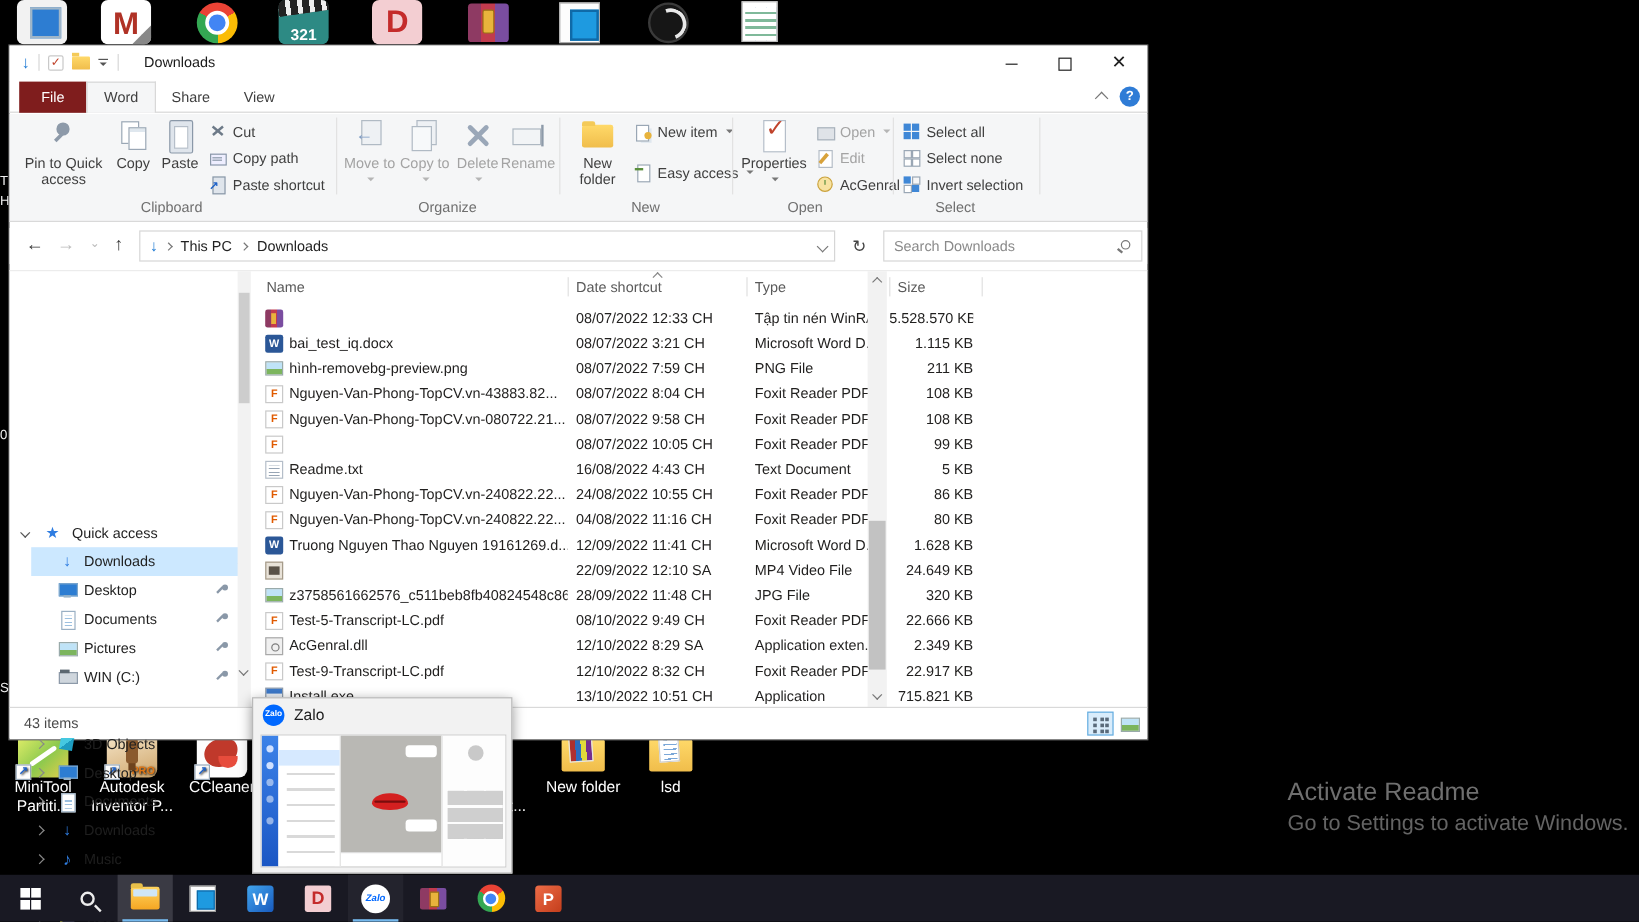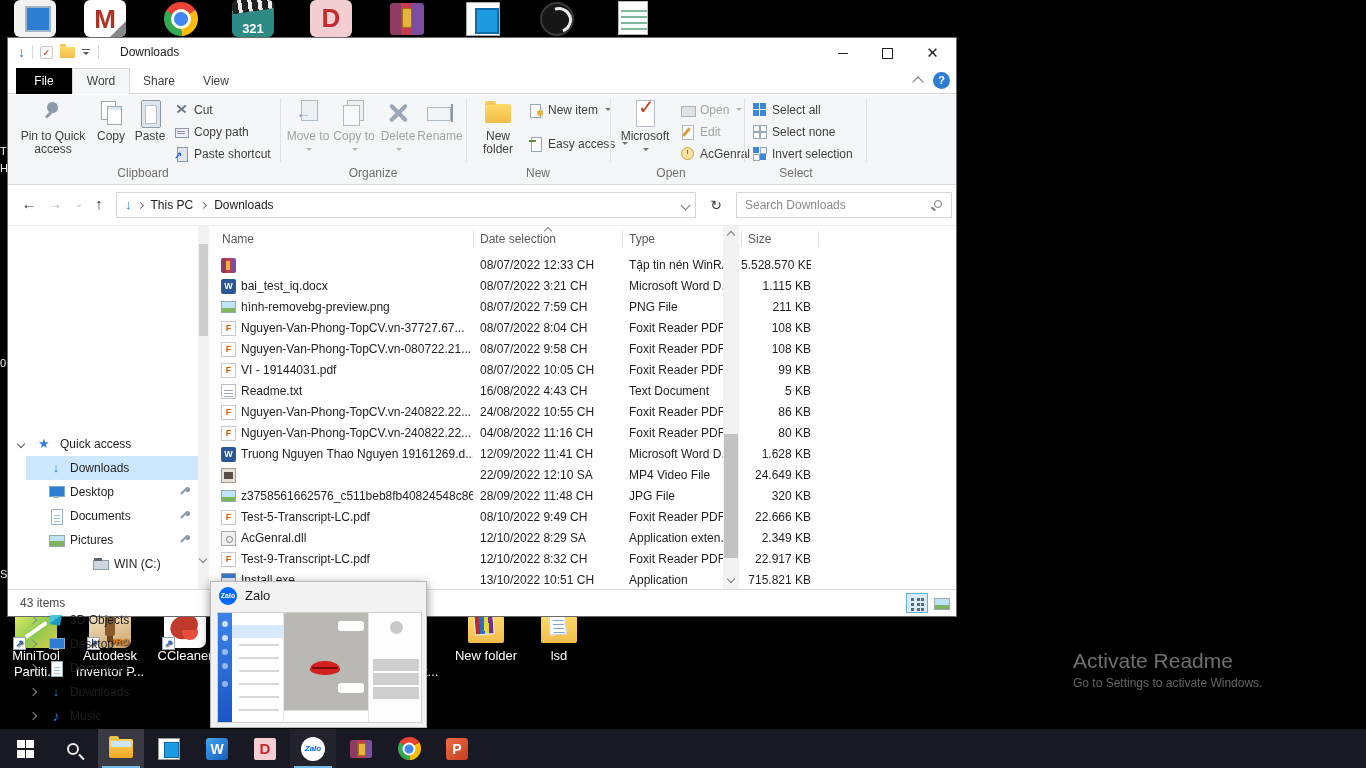--- a/index.html
+++ b/index.html
@@ -46,21 +46,21 @@
   .art-frame{width:34px;height:34px;margin:2px auto;background:#fdfdfd;border:1px solid #aaa;position:relative}
   .art-frame::after{content:"";position:absolute;left:8px;top:5px;width:20px;height:22px;background:#1e9ae0;border:2px solid #0f6aa8}
   .art-obs{width:34px;height:34px;margin:2px auto;border-radius:50%;background:#161616;border:2px solid #3a3a3a;position:relative}
   .art-obs::after{content:"";position:absolute;left:4px;top:3px;width:20px;height:20px;border:3px solid transparent;border-top-color:#e8e8e8;border-right-color:#e8e8e8;border-radius:50%;transform:rotate(25deg)}
   .art-sheet{width:30px;height:34px;margin:1px auto;background:#fff;border:1px solid #bbb;
     background-image:repeating-linear-gradient(#fff 0 4px,#7fb99a 4px 6px),repeating-linear-gradient(90deg,rgba(255,255,255,0) 0 8px,#5e93c9 8px 9px);background-position:2px 4px;background-size:26px 28px;background-repeat:no-repeat}
 
   
   #activate{position:absolute;left:1073px;top:649px;color:#6f6f6f}
   #activate .l1{font-size:21px;font-weight:300}
-  #activate .l2{font-size:12px;margin-top:3px;color:#646464}
+  #activate .l2{font-size:18px;margin-top:3px;color:#646464}
 
   
   #win{position:absolute;left:8px;top:38px;width:948px;height:578px;background:#fff;box-shadow:0 0 0 1px #6a6a6a}
   
   #titlebar{position:absolute;left:0;top:0;width:100%;height:30px;background:#fff}
   .qat{position:absolute;top:6px;display:flex;align-items:center;gap:7px;left:10px}
   .q-sep{width:1px;height:14px;background:#d8d8d8}
   .q-downarrow{color:#1e7ad4;font-weight:bold;font-size:14px;line-height:16px}
   .q-check{width:13px;height:13px;border:1px solid #c9c9c9;background:#fff;color:#c0432b;font-size:10px;font-weight:bold;line-height:11px;text-align:center;border-radius:2px}
   .q-folder{width:15px;height:11px;background:linear-gradient(#ffd969,#f0bd4b);border-radius:1px;position:relative}
@@ -70,21 +70,21 @@
   .q-drop::after{content:"";position:absolute;left:1px;top:4px;border:3px solid transparent;border-top-color:#555}
   #win-title{position:absolute;left:112px;top:7px;font-size:12px;color:#1a1a1a}
   .cap-btn{position:absolute;top:0;width:45px;height:30px;display:flex;align-items:center;justify-content:center}
   .cap-min::after{content:"";width:10px;height:1px;background:#222}
   .cap-max::after{content:"";width:9px;height:9px;border:1px solid #222}
   .cap-close{font-size:15px;color:#222;line-height:30px}
 
   
   #tabs{position:absolute;left:0;top:30px;width:100%;height:26px;background:#fff;border-bottom:1px solid #d8d8d8}
   .tab{position:absolute;top:0;height:26px;line-height:26px;text-align:center;font-size:12px;color:#3f3f3f}
-  .tab-file{left:8px;width:56px;background:#000000;color:#fff}
+  .tab-file{left:8px;width:56px;background:#7f1d1d;color:#fff}
   .tab-home{left:64px;width:58px;background:#f5f6f7;border:1px solid #d8d8d8;border-bottom:none;line-height:24px}
   .tab-share{left:122px;width:58px}
   .tab-view{left:180px;width:56px}
   .ribbon-collapse{position:absolute;right:34px;top:10px;width:8px;height:8px;border-left:1.5px solid #777;border-top:1.5px solid #777;transform:rotate(45deg)}
   .ribbon-help{position:absolute;right:6px;top:4px;width:17px;height:17px;border-radius:50%;background:#2f7cd6;color:#fff;font-size:11px;font-weight:bold;text-align:center;line-height:17px}
 
   
   #ribbon{position:absolute;left:0;top:57px;width:100%;height:90px;background:#f5f6f7;border-bottom:1px solid #d9d9d9}
   .rb-label{position:absolute;top:71px;font-size:12px;color:#6f6f6f;text-align:center;white-space:nowrap}
   .rb-sep{position:absolute;top:3px;height:64px;width:1px;background:#e2e2e2}
@@ -448,21 +448,21 @@
     <div class="rb-sm" style="left:520px;top:38px">
       <span class="ric-sm sic-easy"></span>
         <span>Easy access</span>
         <span class="dd"></span>
     </div>
     <div class="rb-label" style="left:455px;width:150px">New</div>
     <div class="rb-sep" style="left:602px"></div>
 
     <div class="rb-big" style="left:608px;width:58px">
       <span class="ric ric-props"></span>
-      <span><span>Microsoft</span><br><span class="dd"></span></span>
+      <span><span>Properties</span><br><span class="dd"></span></span>
     </div>
     <div class="rb-sm disabled" style="left:672px;top:4px">
       <span class="ric-sm sic-open"></span>
         <span>Open</span>
         <span class="dd"></span>
     </div>
     <div class="rb-sm disabled" style="left:672px;top:26px">
       <span class="ric-sm sic-edit"></span>
         <span>Edit</span>
     </div>
@@ -529,21 +529,21 @@
         <div class="side-row" style="top: 278px;">
           <span class="sideb si-document" style="left: 40px; top: 4px;"></span>
           <span class="side-label" style="left: 62px;">Documents</span>
           <span class="side-pin"></span>
         </div>
         <div class="side-row" style="top: 302px;">
           <span class="sideb si-picture" style="left: 40px; top: 4px;"></span>
           <span class="side-label" style="left: 62px;">Pictures</span>
           <span class="side-pin"></span>
         </div>
-        <div class="side-row" style="top: 326px; margin-left: 44px;">
+        <div class="side-row" style="top: 326px;">
           <span class="sideb si-drive" style="left: 40px; top: 4px;"></span>
           <span class="side-label" style="left: 62px;">WIN (C:)</span>
           <span class="side-pin"></span>
         </div>
         <div class="side-row" style="top: 358px;">
           <span class="side-chev chev-down" style="left: 10px;"></span>
           <span class="sideb si-computer" style="left: 30px; top: 4px;"></span>
           <span class="side-label" style="left: 52px;">This PC</span>
         </div>
         <div class="side-row" style="top: 382px;">
@@ -582,21 +582,21 @@
           <span class="side-label" style="left: 62px;">Videos</span>
         </div>
       </div>
     <div class="side-scroll">
       <div class="side-thumb"></div>
       <div class="side-down"></div>
     </div>
 
     <div id="file-pane">
       <span class="col-h" style="left:9px">Name</span>
-      <span class="col-h" style="left:267px">Date selection</span>
+      <span class="col-h" style="left:267px">Date shortcut</span>
       <span class="col-h" style="left:416px">Type</span>
       <span class="col-h" style="left:535px">Size</span>
       <span class="sort-chev" style="left:332px"></span>
       <span class="col-sep" style="left:260px"></span>
       <span class="col-sep" style="left:409px"></span>
       <span class="col-sep" style="left:528px"></span>
       <span class="col-sep" style="left:605px"></span>
       <div id="rows">
           <div class="file-row" style="top: 29px;">
             <span class="fic fic-winrar"></span>
@@ -613,35 +613,34 @@
           </div>
           <div class="file-row" style="top: 71px;">
             <span class="fic fic-image"></span>
             <span class="fc fc-name">hình-removebg-preview.png</span>
             <span class="fc fc-date">08/07/2022 7:59 CH</span>
             <span class="fc fc-type">PNG File</span>
             <span class="fc fc-size">211 KB</span>
           </div>
           <div class="file-row" style="top: 92px;">
             <span class="fic fic-pdf">F</span>
-            <span class="fc fc-name">Nguyen-Van-Phong-TopCV.vn-37727.67...</span>
+            <span class="fc fc-name">Nguyen-Van-Phong-TopCV.vn-43883.82...</span>
             <span class="fc fc-date">08/07/2022 8:04 CH</span>
             <span class="fc fc-type">Foxit Reader PDF ...</span>
             <span class="fc fc-size">108 KB</span>
           </div>
           <div class="file-row" style="top: 113px;">
             <span class="fic fic-pdf">F</span>
             <span class="fc fc-name">Nguyen-Van-Phong-TopCV.vn-080722.21...</span>
             <span class="fc fc-date">08/07/2022 9:58 CH</span>
             <span class="fc fc-type">Foxit Reader PDF ...</span>
             <span class="fc fc-size">108 KB</span>
           </div>
           <div class="file-row" style="top: 134px;">
             <span class="fic fic-pdf">F</span>
-            <span class="fc fc-name">VI - 19144031.pdf</span>
             <span class="fc fc-date">08/07/2022 10:05 CH</span>
             <span class="fc fc-type">Foxit Reader PDF ...</span>
             <span class="fc fc-size">99 KB</span>
           </div>
           <div class="file-row" style="top: 155px;">
             <span class="fic fic-txt"></span>
             <span class="fc fc-name">Readme.txt</span>
             <span class="fc fc-date">16/08/2022 4:43 CH</span>
             <span class="fc fc-type">Text Document</span>
             <span class="fc fc-size">5 KB</span>

